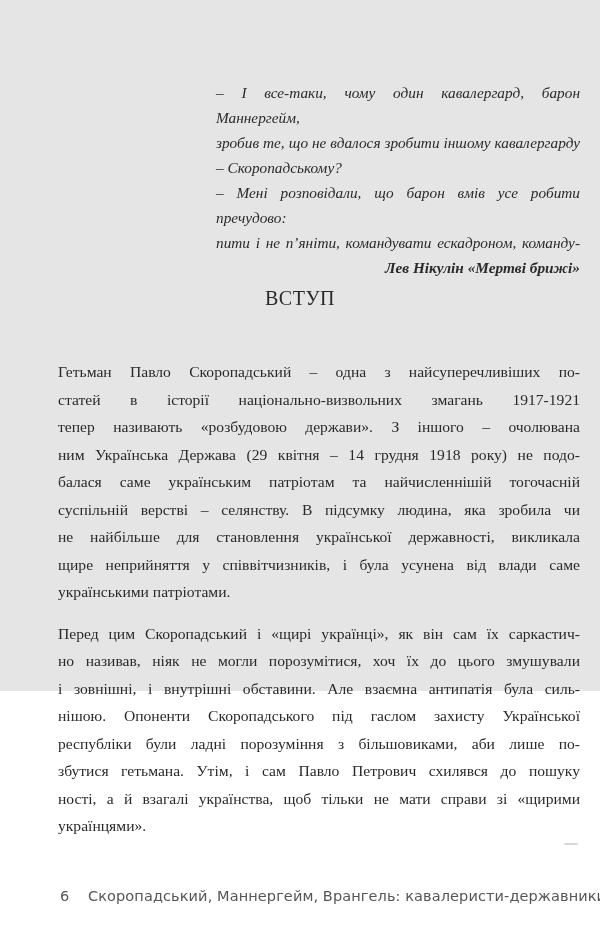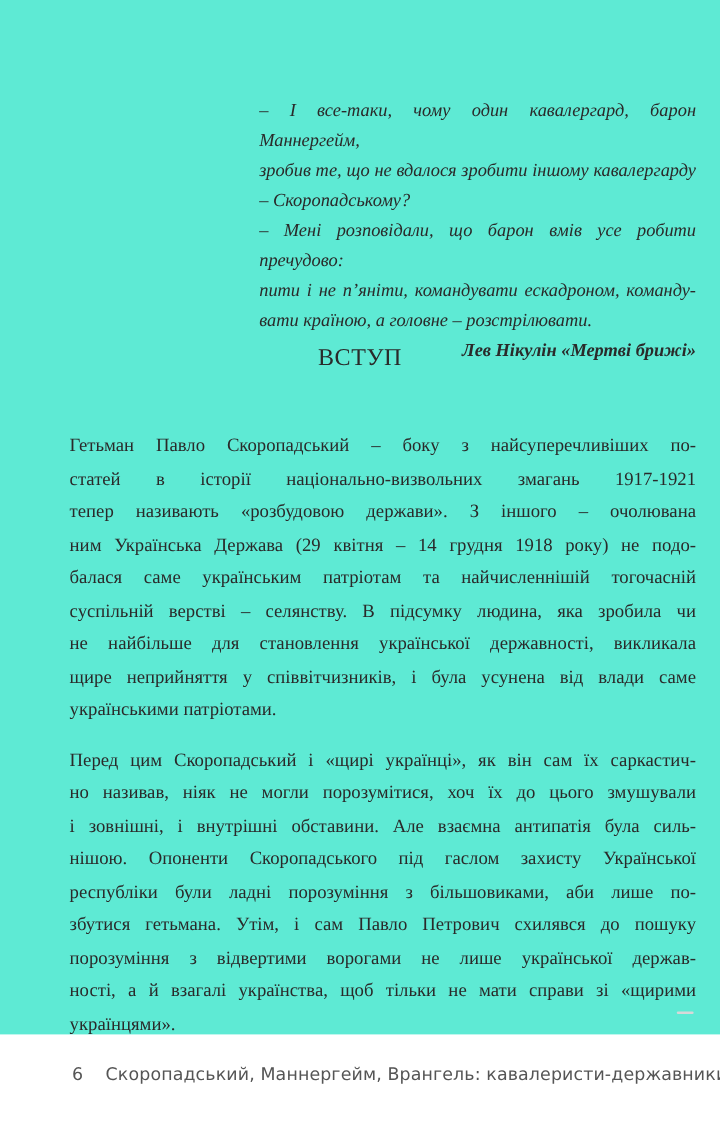--- a/index.html
+++ b/index.html
@@ -11,22 +11,22 @@
       width: 600px;
       height: 937px;
       position: relative;
       overflow: hidden;
       color: #2a2a2a;
       font-family: "Liberation Serif", "DejaVu Serif", serif;
     }
     .page {
       position: absolute;
       left: 0; top: 0;
-      width: 600px; height: 862px;
-      background: #5eead4;
+      width: 600px; height: 691px;
+      background: #e5e5e5;
     }
     
     .epigraph {
       position: absolute;
       left: 216px;
       top: 80px;
       width: 364px;
       font-style: italic;
       font-size: 15.3px;
       line-height: 25px;
@@ -108,46 +108,44 @@
 <body>
 
 <div class="page">
 
   <div class="epigraph">
     <span class="line just">– І все-таки, чому один кавалергард, барон Маннергейм,</span>
     <span class="line just">зробив те, що не вдалося зробити іншому кавалергарду</span>
     <span class="line">– Скоропадському?</span>
     <span class="line just">– Мені розповідали, що барон вмів усе робити пречудово:</span>
     <span class="line just">пити і не п’яніти, командувати ескадроном, команду-</span>
-    <span class="line">вати країною, а головне – розстрілювати.</span>
     <span class="attribution">Лев Нікулін «Мертві брижі»</span>
   </div>
 
   <div class="heading">ВСТУП</div>
 
   <div class="body">
     <div class="para">
-      <span class="ln">Гетьман Павло Скоропадський – боку з найсуперечливіших по-</span>
+      <span class="ln">Гетьман Павло Скоропадський – одна з найсуперечливіших по-</span>
       <span class="ln">статей в історії національно-визвольних змагань 1917-1921</span>
       <span class="ln">тепер називають «розбудовою держави». З іншого – очолювана</span>
       <span class="ln">ним Українська Держава (29 квітня – 14 грудня 1918 року) не подо-</span>
       <span class="ln">балася саме українським патріотам та найчисленнішій тогочасній</span>
       <span class="ln">суспільній верстві – селянству. В підсумку людина, яка зробила чи</span>
       <span class="ln">не найбільше для становлення української державності, викликала</span>
       <span class="ln">щире неприйняття у співвітчизників, і була усунена від влади саме</span>
       <span class="ln last">українськими патріотами.</span>
     </div>
     <div class="para">
       <span class="ln">Перед цим Скоропадський і «щирі українці», як він сам їх саркастич-</span>
       <span class="ln">но називав, ніяк не могли порозумітися, хоч їх до цього змушували</span>
       <span class="ln">і зовнішні, і внутрішні обставини. Але взаємна антипатія була силь-</span>
       <span class="ln">нішою. Опоненти Скоропадського під гаслом захисту Української</span>
       <span class="ln">республіки були ладні порозуміння з більшовиками, аби лише по-</span>
       <span class="ln">збутися гетьмана. Утім, і сам Павло Петрович схилявся до пошуку</span>
-      <span class="ln">порозуміння з відвертими ворогами не лише української держав-</span>
       <span class="ln">ності, а й взагалі українства, щоб тільки не мати справи зі «щирими</span>
       <span class="ln last">українцями».</span>
     </div>
   </div>
 
   <div class="scan-mark"></div>
 
   <div class="footer">
     <span class="page-num">6</span><span>Скоропадський, Маннергейм, Врангель: кавалеристи-державники</span>
   </div>

